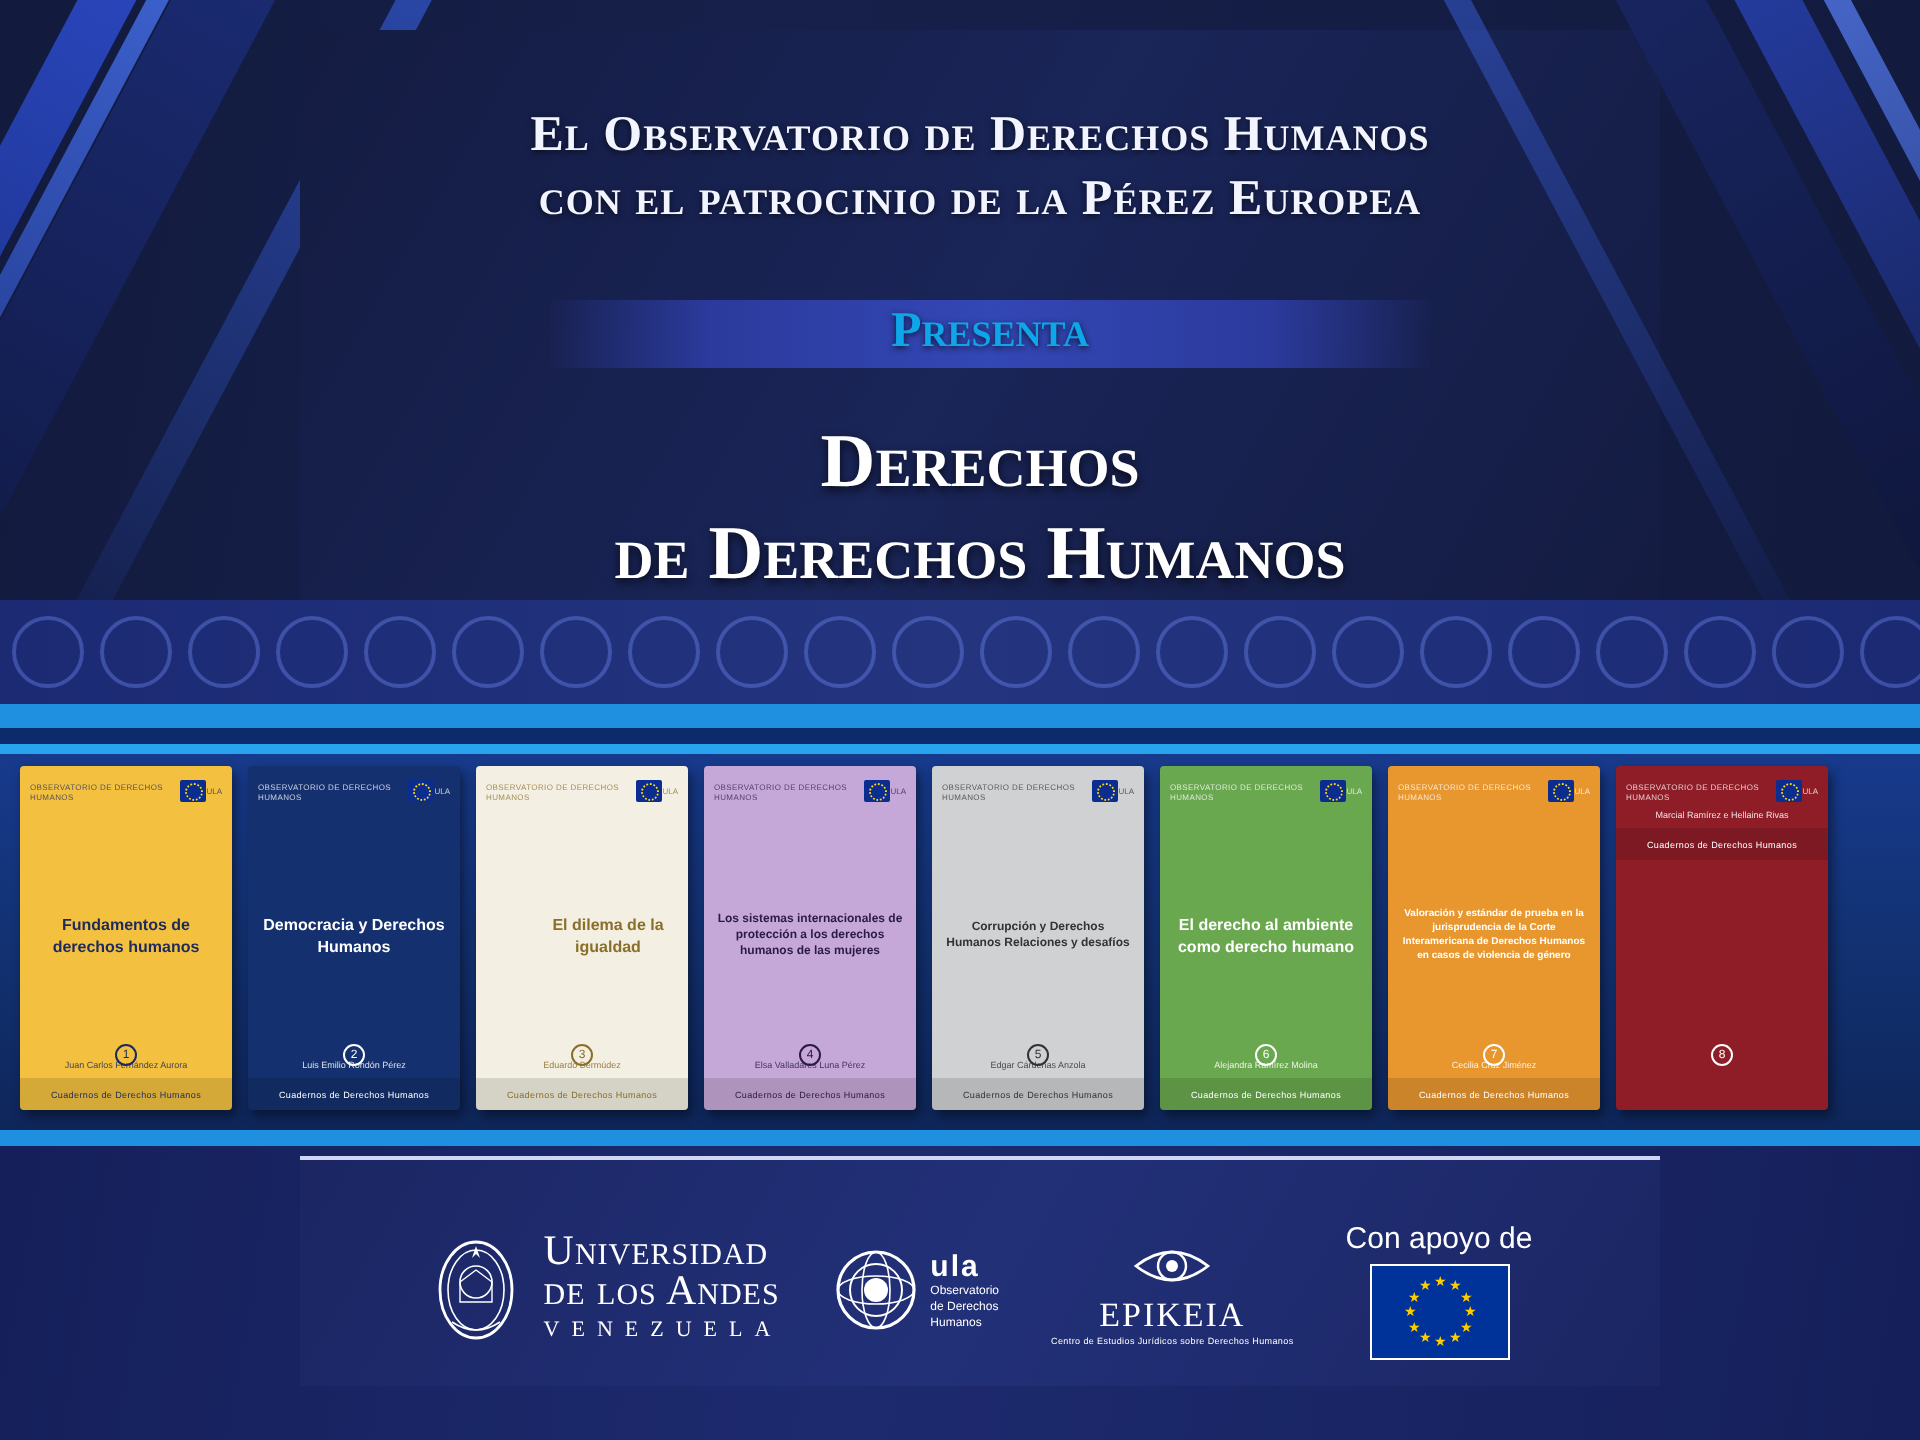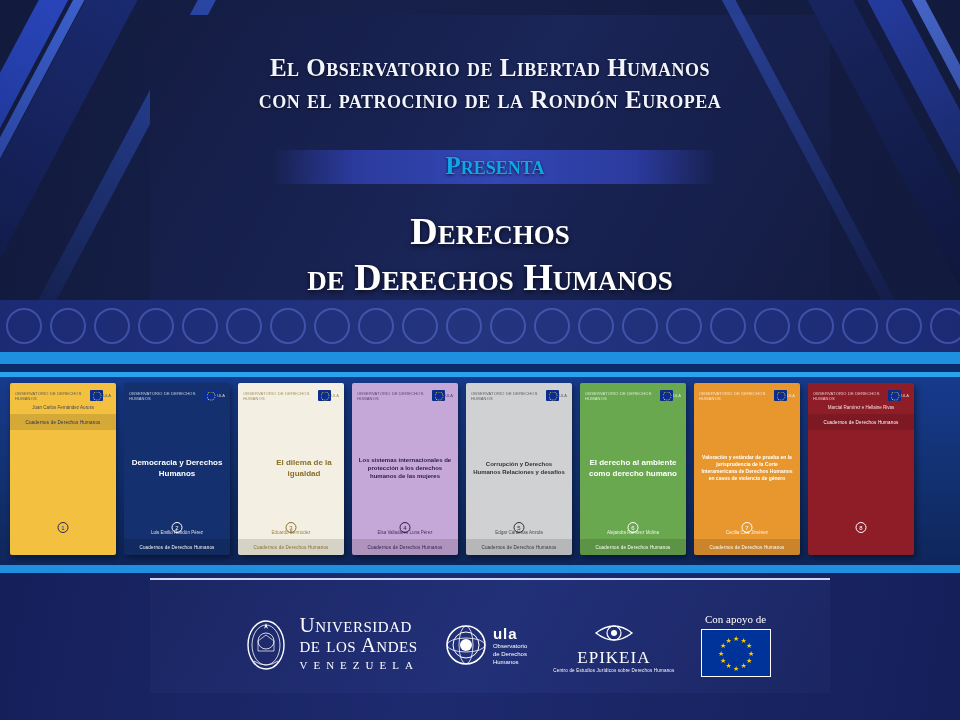--- a/index.html
+++ b/index.html
@@ -112,42 +112,42 @@
   
   .bottom {
     position:absolute; left:0; top:573px; width:960px; height:147px;
     background:linear-gradient(100deg,#15205a 0%,#1d2a6e 45%,#15205a 100%);
   }
   .bottom-inner {
     position:absolute; left:150px; top:578px; width:680px; height:115px;
     background:linear-gradient(120deg,#1b2663 0%,#223078 50%,#1b2663 100%);
     border-top:2px solid #cfd6f5;
   }
-  .logos { position:absolute; left:166px; top:595px; width:680px; height:100px;
+  .logos { position:absolute; left:150px; top:595px; width:680px; height:100px;
     display:flex; align-items:center; justify-content:center; gap:26px; }
   .ula-logo { display:flex; align-items:center; gap:10px; color:#fff; }
   .ula-seal { width:48px; height:56px; position:relative; }
   .ula-text { font-family:"Liberation Serif", serif; line-height:20px; }
   .ula-text .l1 { font-size:21px; font-variant:small-caps; letter-spacing:.5px; }
   .ula-text .l2 { font-size:21px; font-variant:small-caps; letter-spacing:.5px; }
   .ula-text .l3 { font-size:11px; letter-spacing:6px; text-align:center; }
 
   .odh-logo { display:flex; align-items:center; gap:6px; color:#fff; }
   .odh-mark { width:42px; height:42px; }
   .odh-txt { font-family:"Liberation Sans", sans-serif; }
   .odh-txt .t1 { font-size:15px; font-weight:bold; letter-spacing:1px; }
   .odh-txt .t2 { font-size:6px; line-height:8px; }
 
   .epikeia { display:flex; flex-direction:column; align-items:center; color:#fff; }
   .epikeia .eye { width:40px; height:30px; }
   .epikeia .name { font-family:"Liberation Serif", serif; font-size:17px; letter-spacing:1px; }
   .epikeia .sub { font-size:4.5px; font-family:"Liberation Sans", sans-serif; letter-spacing:.2px; }
 
   .apoyo { display:flex; flex-direction:column; align-items:center; color:#fff; }
-  .apoyo .cap { font-family:Liberation Serif, serif; font-size:11px; margin-bottom:4px; }
+  .apoyo .cap { font-family:Liberation Sans, sans-serif; font-size:15px; margin-bottom:4px; }
   .eu-flag {
     width:70px; height:48px; background:#003399; position:relative; border:1px solid #fff;
   }
   .eu-star { position:absolute; color:#ffcc00; font-size:7px; line-height:7px; }
 </style>
 </head>
 <body>
 
 <div class="slide">
 
@@ -157,22 +157,22 @@
     <div class="streak s3"></div>
     <div class="streak s4"></div>
     <div class="top-inner"></div>
     <div class="streak s5"></div>
     <div class="streak s6"></div>
     <div class="streak s7"></div>
     <div class="streak s8"></div>
   </div>
 
   <div class="title-wrap">
-    <div class="line1">El Observatorio de Libertad Humanos</div>
-    <div class="line2">con el patrocinio de la Rondón Europea</div>
+    <div class="line1">El Observatorio de Derechos Humanos</div>
+    <div class="line2">con el patrocinio de la Pérez Europea</div>
   </div>
 
   <div class="presenta-bar"></div>
   <div class="presenta">Presenta</div>
 
   <div class="main-title">
     <div>Derechos</div>
     <div>de Derechos Humanos</div>
   </div>
 
@@ -206,20 +206,21 @@
   <div class="stripe stripe-c"></div>
 
   <div class="shelf"></div>
   <div class="books" id="books">
       <div class="book" style="background: rgb(243, 193, 63); color: rgb(29, 42, 94);">
         <div class="bk-top">
           <div class="logo-mini" style="color: rgb(29, 42, 94); opacity: 0.75;">OBSERVATORIO DE DERECHOS HUMANOS</div>
           <div class="eu-mini"></div>
           <div class="ula-mini" style="color: rgb(29, 42, 94); opacity: 0.75;">ULA</div>
         </div>
+        <div class="bk-title" style="font-size: 8px; line-height: 11px;">Fundamentos de derechos humanos</div>
         <div class="bk-author" style="opacity: 0.85;">Juan Carlos Fernández Aurora</div>
         <div class="bk-num">1</div>
         <div class="bk-foot" style="background: rgba(0, 0, 0, 0.12);">Cuadernos de Derechos Humanos</div>
       </div>
       <div class="book" style="background: rgb(20, 48, 110); color: rgb(255, 255, 255);">
         <div class="bk-top">
           <div class="logo-mini" style="color: rgb(255, 255, 255); opacity: 0.75;">OBSERVATORIO DE DERECHOS HUMANOS</div>
           <div class="eu-mini"></div>
           <div class="ula-mini" style="color: rgb(255, 255, 255); opacity: 0.75;">ULA</div>
         </div>

